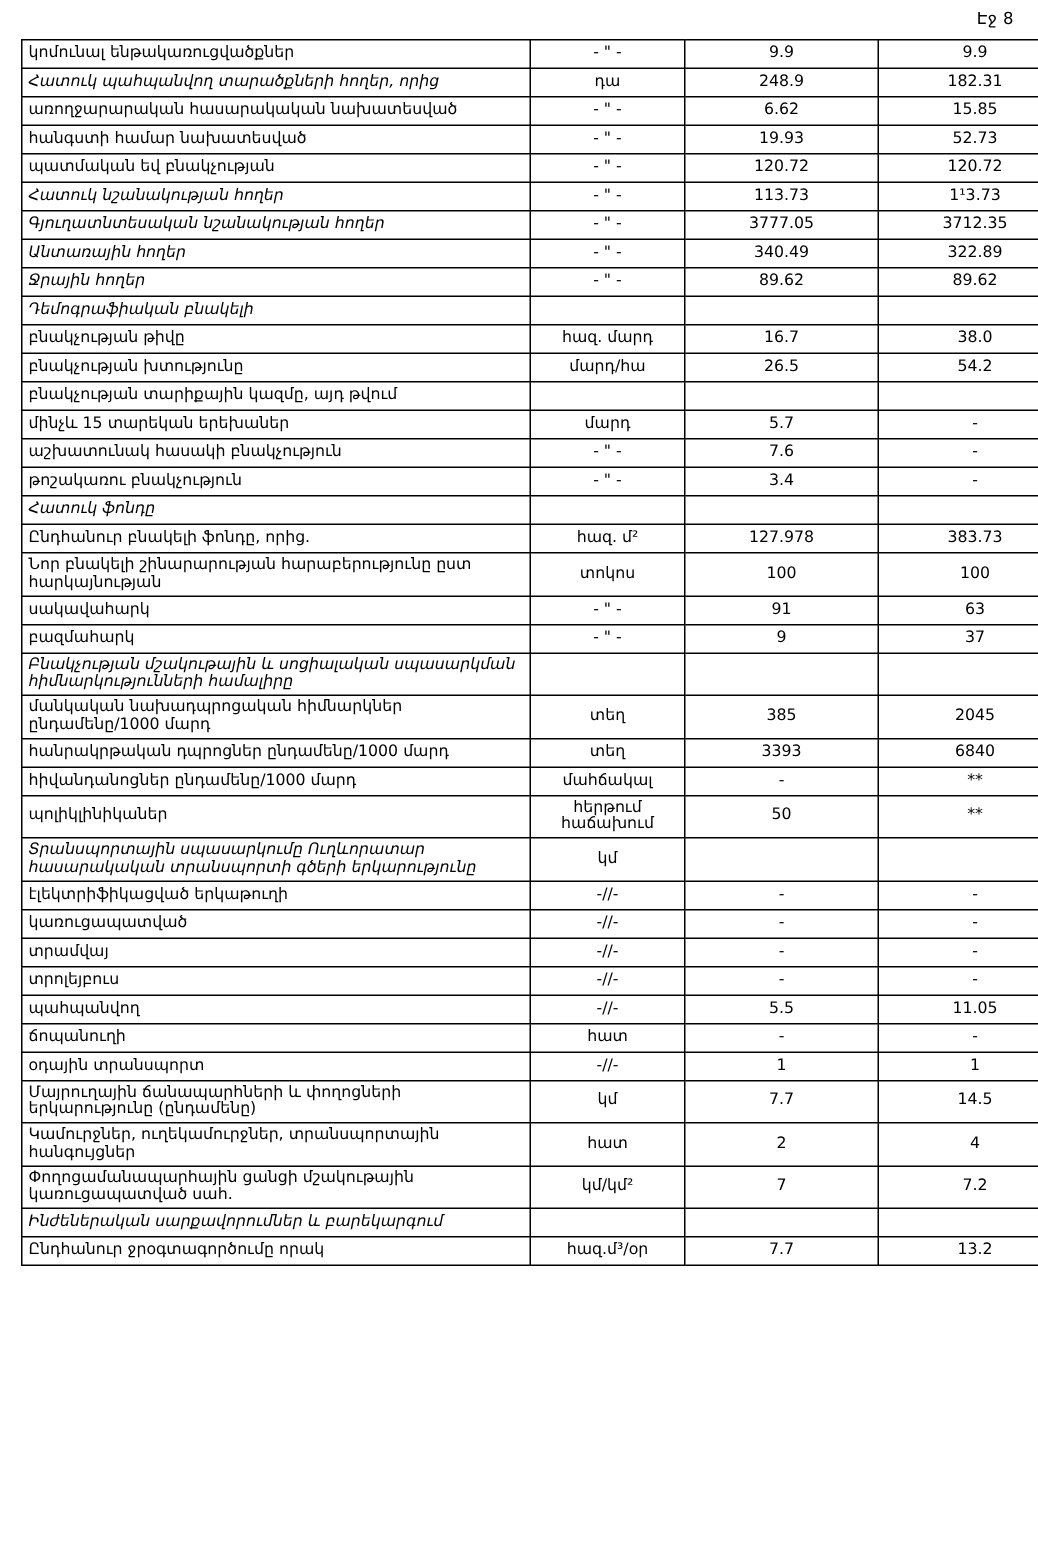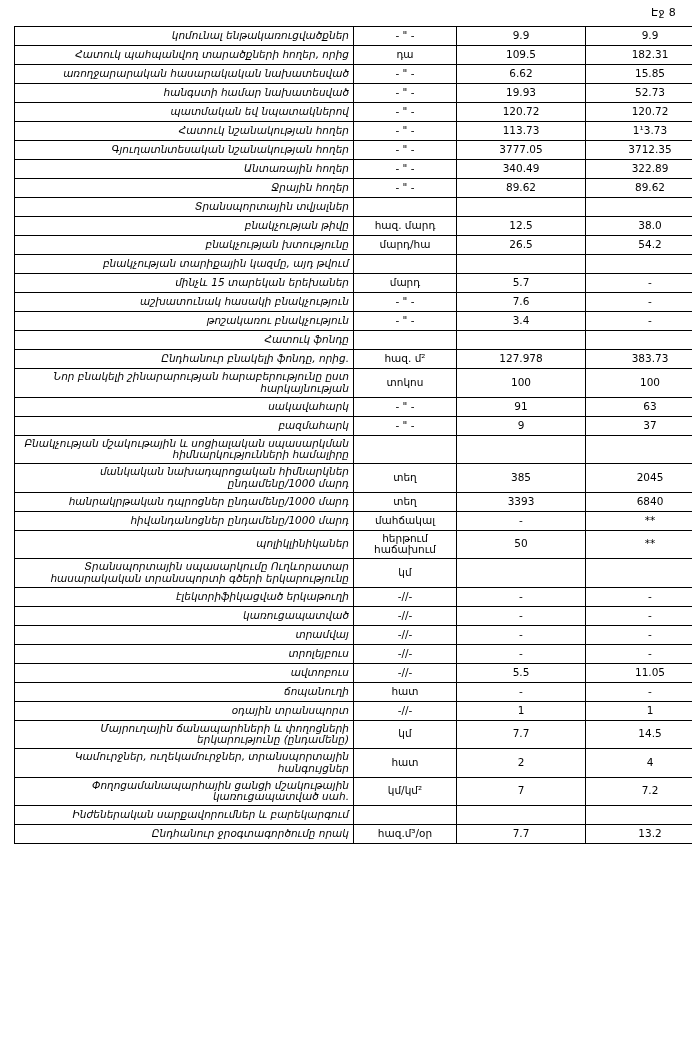--- a/index.html
+++ b/index.html
@@ -38,21 +38,21 @@
     table-layout: fixed;
   }
   table.doc td {
     border: 1px solid #000000;
     font-size: 10.5px;
     line-height: 1.12;
     padding: 2px 4px;
     vertical-align: middle;
     height: 14px;
   }
-  td.c-label { width: 330px; text-align: right; font-style: italic; }
+  td.c-label { width: 330px; text-align: left; }
   td.c-unit  { width: 94px;  text-align: center; }
   td.c-v1    { width: 120px; text-align: center; }
   td.c-v2    { width: 120px; text-align: center; }
 
   .ind1 { padding-left: 14px; }
   .ind2 { padding-left: 22px; }
   .ital { font-style: italic; margin-left: 45px; }
 </style>
 </head>
 <body>
@@ -65,37 +65,37 @@
     <tbody>
         <tr>
           <td class="c-label ind1">կոմունալ ենթակառուցվածքներ</td>
           <td class="c-unit">- " -</td>
           <td class="c-v1">9.9</td>
           <td class="c-v2">9.9</td>
         </tr>
         <tr>
           <td class="c-label ital">Հատուկ պահպանվող տարածքների հողեր, որից</td>
           <td class="c-unit">դա</td>
-          <td class="c-v1">109.5</td>
+          <td class="c-v1">248.9</td>
           <td class="c-v2">182.31</td>
         </tr>
         <tr>
           <td class="c-label ind1">առողջարարական հասարակական նախատեսված</td>
           <td class="c-unit">- " -</td>
           <td class="c-v1">6.62</td>
           <td class="c-v2">15.85</td>
         </tr>
         <tr>
           <td class="c-label ind1">հանգստի համար նախատեսված</td>
           <td class="c-unit">- " -</td>
           <td class="c-v1">19.93</td>
           <td class="c-v2">52.73</td>
         </tr>
         <tr>
-          <td class="c-label ind1">պատմական եվ նպատակներով</td>
+          <td class="c-label ind1">պատմական եվ բնակչության</td>
           <td class="c-unit">- " -</td>
           <td class="c-v1">120.72</td>
           <td class="c-v2">120.72</td>
         </tr>
         <tr>
           <td class="c-label ital">Հատուկ նշանակության հողեր</td>
           <td class="c-unit">- " -</td>
           <td class="c-v1">113.73</td>
           <td class="c-v2">1¹3.73</td>
         </tr>
@@ -111,29 +111,29 @@
           <td class="c-v1">340.49</td>
           <td class="c-v2">322.89</td>
         </tr>
         <tr>
           <td class="c-label ital">Ջրային հողեր</td>
           <td class="c-unit">- " -</td>
           <td class="c-v1">89.62</td>
           <td class="c-v2">89.62</td>
         </tr>
         <tr>
-          <td class="c-label ital">Տրանսպորտային տվյալներ</td>
+          <td class="c-label ital">Դեմոգրաֆիական բնակելի</td>
           <td class="c-unit"></td>
           <td class="c-v1"></td>
           <td class="c-v2"></td>
         </tr>
         <tr>
           <td class="c-label ind1">բնակչության թիվը</td>
           <td class="c-unit">հազ. մարդ</td>
-          <td class="c-v1">12.5</td>
+          <td class="c-v1">16.7</td>
           <td class="c-v2">38.0</td>
         </tr>
         <tr>
           <td class="c-label ind1">բնակչության խտությունը</td>
           <td class="c-unit">մարդ/հա</td>
           <td class="c-v1">26.5</td>
           <td class="c-v2">54.2</td>
         </tr>
         <tr>
           <td class="c-label ind1">բնակչության տարիքային կազմը, այդ թվում</td>
@@ -243,21 +243,21 @@
           <td class="c-v1">-</td>
           <td class="c-v2">-</td>
         </tr>
         <tr>
           <td class="c-label ind1">տրոլեյբուս</td>
           <td class="c-unit">-//-</td>
           <td class="c-v1">-</td>
           <td class="c-v2">-</td>
         </tr>
         <tr>
-          <td class="c-label ind1">ավտոբուս</td>
+          <td class="c-label ind1">պահպանվող</td>
           <td class="c-unit">-//-</td>
           <td class="c-v1">5.5</td>
           <td class="c-v2">11.05</td>
         </tr>
         <tr>
           <td class="c-label ind1">ճոպանուղի</td>
           <td class="c-unit">հատ</td>
           <td class="c-v1">-</td>
           <td class="c-v2">-</td>
         </tr>

